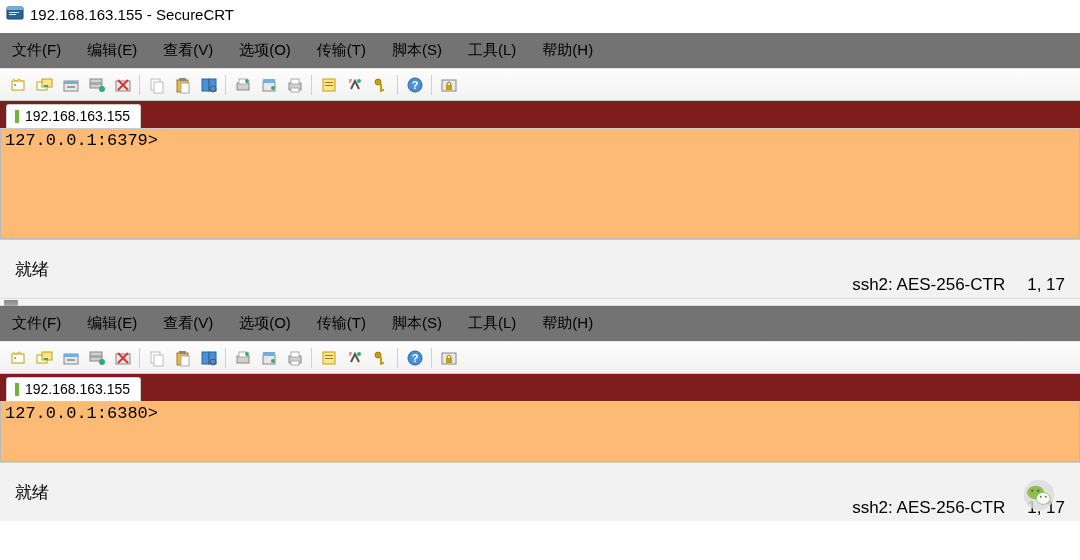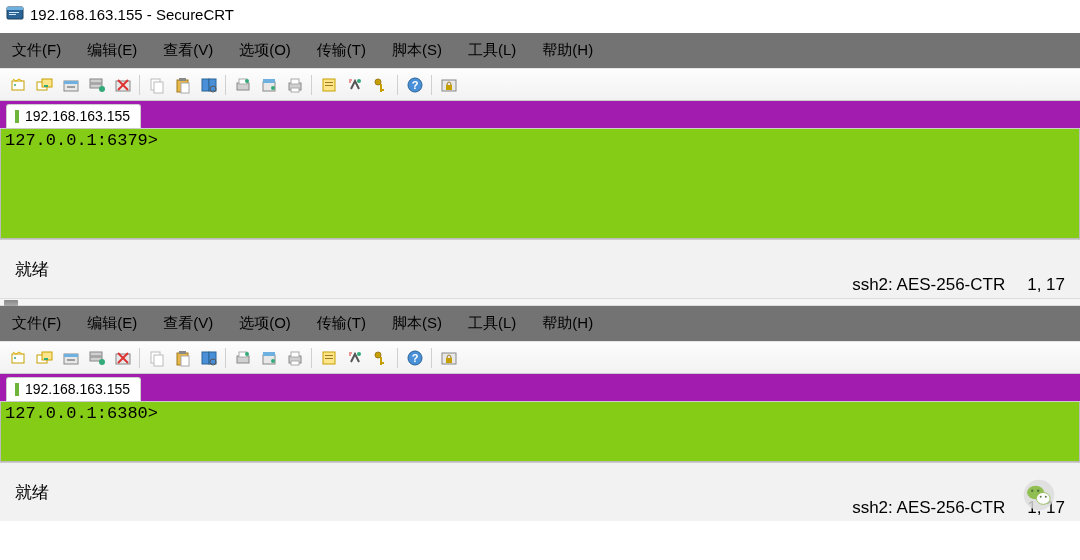--- a/index.html
+++ b/index.html
@@ -5,24 +5,24 @@
     * { margin:0; padding:0; box-sizing:border-box; }
     body { font-family:"Microsoft YaHei",Tahoma,sans-serif; font-size:15px; background:#fff; color:#000; width:1080px; }
     .title-bar { display:flex; align-items:center; padding:4px 8px 8px 6px; gap:6px; background:#fff; }
     .app-icon { width:18px; height:18px; }
     .title-text { font-size:15px; }
     .menu-bar { display:flex; align-items:center; padding:4px 0; gap:2px; background:#737373; border-bottom:1px solid #e5e5e5; }
     .menu-item { padding:4px 12px; cursor:default; }
     .toolbar { display:flex; align-items:center; padding:3px 6px; background:linear-gradient(#fdfdfd,#f2f2f2); border-bottom:1px solid #ccc; gap:1px; }
     .tool-btn { width:25px; height:25px; display:flex; align-items:center; justify-content:center; cursor:default; border:1px solid transparent; }
     .tool-sep { width:1px; height:20px; background:#d0d0d0; margin:0 3px; }
-    .tab-bar { display:flex; align-items:center; background:#a21caf; border-bottom:1px solid #ccc; padding:3px 6px 0 6px; }
+    .tab-bar { display:flex; align-items:center; background:#7f1d1d; border-bottom:1px solid #ccc; padding:3px 6px 0 6px; }
     .tab { display:flex; align-items:center; gap:6px; padding:3px 10px 3px 8px; background:#fff; border:1px solid #ccc; border-bottom:1px solid #fff; border-radius:3px 3px 0 0; font-family:SimSun,sans-serif; font-size:14px; }
     .tab-marker { width:4px; height:13px; background:#6fb53c; }
-    .terminal { font-family:Consolas,"Courier New",monospace; font-size:17px; padding:2px 4px; min-height:110px; border:1px solid #bbb; border-top:none; background:#84cc16; }
+    .terminal { font-family:Consolas,"Courier New",monospace; font-size:17px; padding:2px 4px; min-height:110px; border:1px solid #bbb; border-top:none; background:#fdba74; }
     .status-bar { display:flex; align-items:center; justify-content:space-between; font-family:SimSun,"Microsoft YaHei",sans-serif; font-size:17px; padding:3px 15px; background:#f2f2f2; border-top:1px solid #ccc; }
     .status-right { display:flex; gap:22px;margin-top:32px; }
     .pane-separator { height:8px; background:#f5f5f5; border-top:1px solid #ddd; border-bottom:1px solid #ddd; position:relative; }
     .pane-separator::before { content:""; position:absolute; left:4px; top:1px; width:14px; height:6px; background:linear-gradient(#888,#aaa); border-radius:1px; }
     .wechat-embed { position:absolute; right:24px; bottom:48px; display:flex; align-items:center; gap:8px; opacity:0.82; }
     .wechat-icon { width:34px; height:34px; }
     .wechat-text { font-size:19px; color:#777; font-weight:500; }
     .second-pane .terminal { min-height:60px; }
     .bold { font-weight:400; }
   </style>

